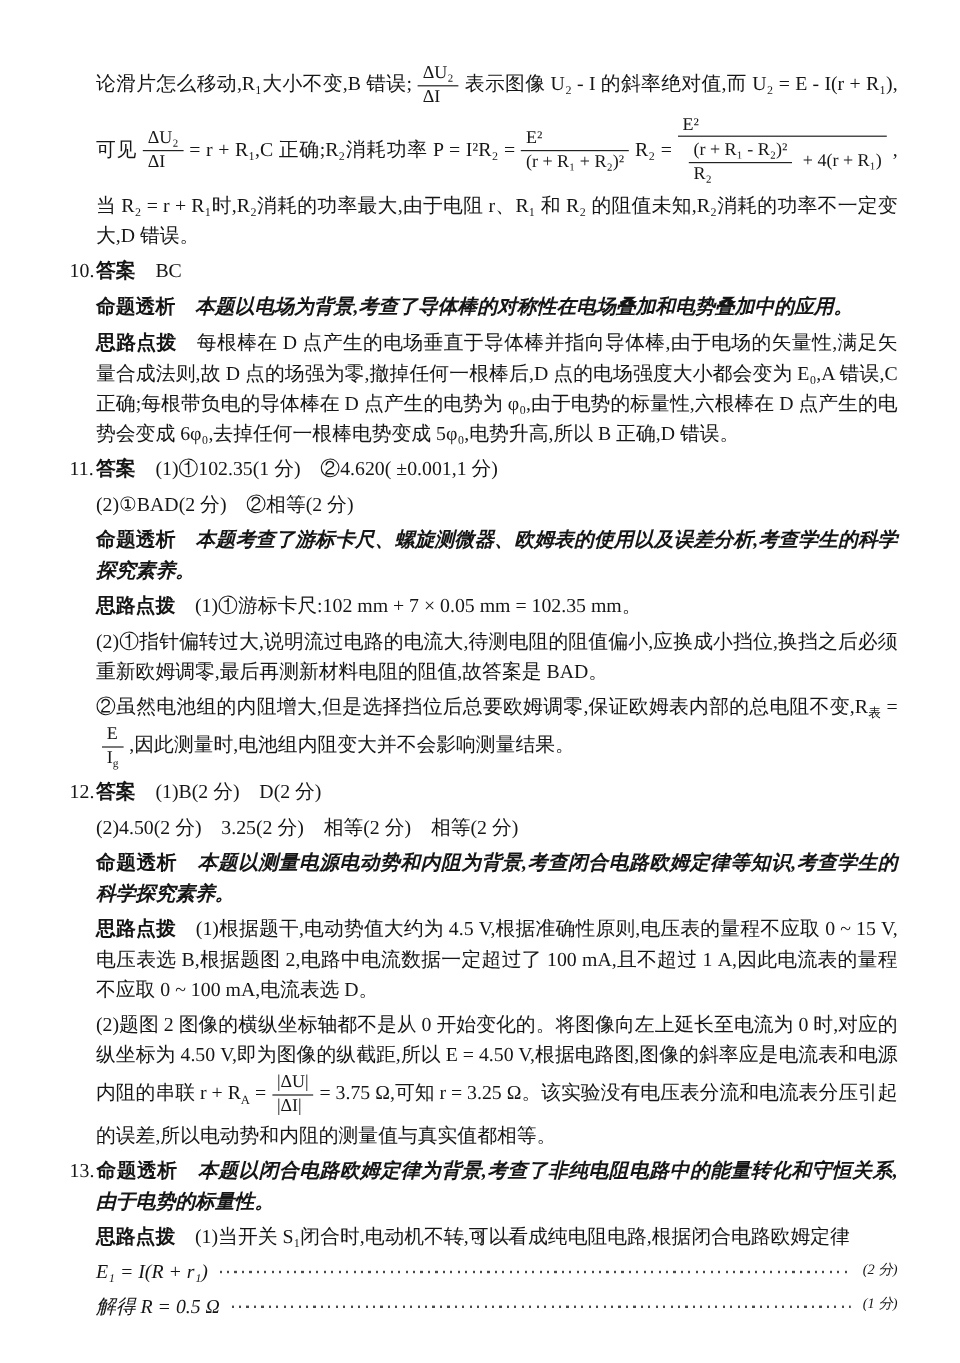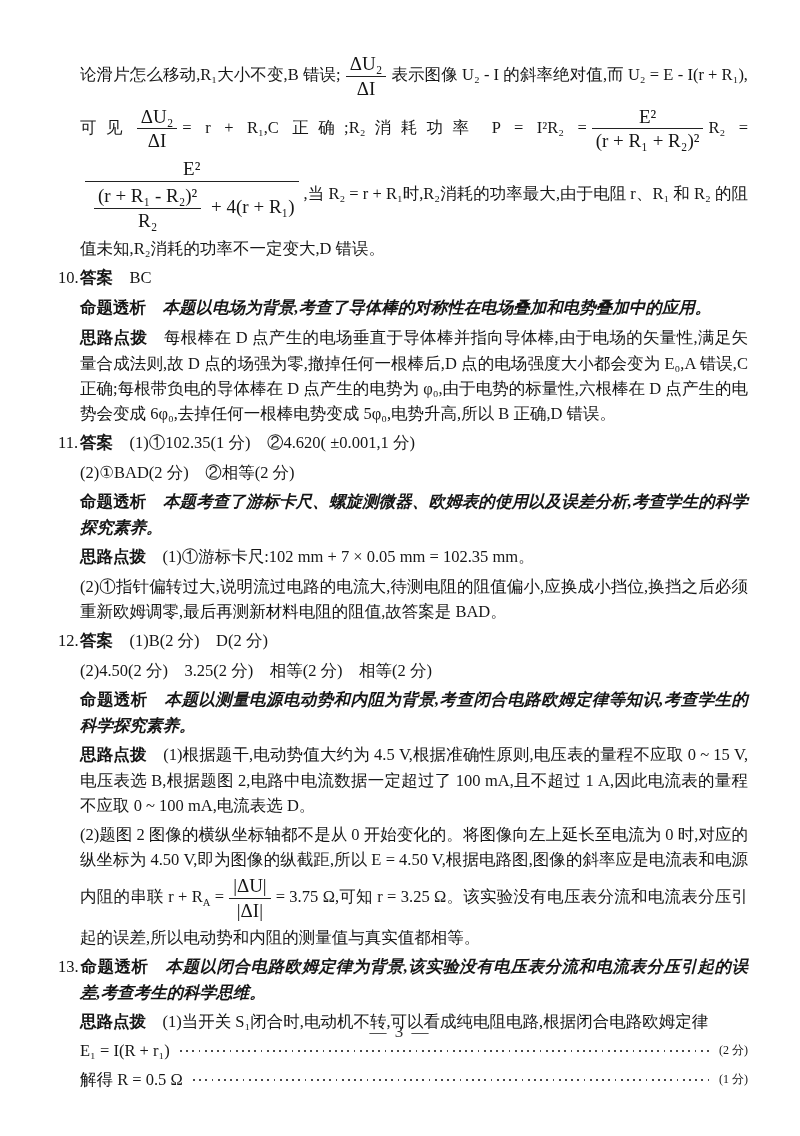--- a/index.html
+++ b/index.html
@@ -17,28 +17,28 @@
     margin:0 0 4px 0; word-break:break-all;
   }
   .para.hang { text-indent:-22px; }
   .itemnum { display:inline-block; width:22px; text-indent:0; }
   .lbl {
     font-weight:700;
     font-family:Liberation Mono, monospace;
   }
   .kai { font-style:italic;font-weight:bold; }
   .frac {
-    display:inline-block; vertical-align:middle; text-align:center;
-    font-size:19px; line-height:1.25; margin:2px 5px; text-indent:0;
+    display:inline-block; vertical-align:middle; text-align:left;
+    font-size:15px; line-height:1.25; margin:2px 5px; text-indent:0;
   }
   .fr-n { display:block; border-bottom:1.3px solid #222; padding:0 4px; }
   .fr-d { display:block; padding:0 4px; }
   .fr-d .frac, .fr-n .frac { vertical-align:middle; }
   sub.subv { font-size:64%; line-height:0; vertical-align:-0.35em; }
-  .score-line { display:flex; align-items:center; margin:6px 0 8px 0; }
+  .score-line { display:flex; margin:6px 0 8px 0;font-style:italic; }
   .score-line .formula { white-space:nowrap; font-size:16.5px; }
   .leader {
     flex:1; height:2px; margin:0 10px; align-self:center;
     background:repeating-linear-gradient(90deg,#4a4a4a 0,#4a4a4a 1.8px,transparent 1.8px,transparent 6.2px);
   }
   .score-label { white-space:nowrap; font-size:12px; }
   .footer {
     position:absolute; top:1022px; left:0; width:100%;
     text-align:center; font-size:17px; color:#333; letter-spacing:2px;
   }
@@ -50,26 +50,27 @@
   <div class="content" id="doc-content">
       <div class="para"><span>论滑片怎么移动,R₁大小不变,B 错误;</span><span class="frac"><span class="fr-n"><span>ΔU₂</span></span><span class="fr-d"><span>ΔI</span></span></span><span>表示图像 U₂ - I 的斜率绝对值,而 U₂ = E - I(r + R₁),可见</span><span class="frac"><span class="fr-n"><span>ΔU₂</span></span><span class="fr-d"><span>ΔI</span></span></span><span>= r + R₁,C 正确;R₂消耗功率 P = I²R₂ =</span><span class="frac"><span class="fr-n"><span>E²</span></span><span class="fr-d"><span>(r + R₁ + R₂)²</span></span></span><span>R₂ =</span><span class="frac"><span class="fr-n"><span>E²</span></span><span class="fr-d"><span class="frac"><span class="fr-n"><span>(r + R₁ - R₂)²</span></span><span class="fr-d"><span>R₂</span></span></span><span> + 4(r + R₁)</span></span></span><span>,当 R₂ = r + R₁时,R₂消耗的功率最大,由于电阻 r、R₁ 和 R₂ 的阻值未知,R₂消耗的功率不一定变大,D 错误。</span></div>
       <div class="para hang"><span class="itemnum">10.</span><span class="lbl">答案</span><span>　BC</span></div>
       <div class="para"><span class="lbl">命题透析</span><span class="kai">　本题以电场为背景,考查了导体棒的对称性在电场叠加和电势叠加中的应用。</span></div>
       <div class="para"><span class="lbl">思路点拨</span><span>　每根棒在 D 点产生的电场垂直于导体棒并指向导体棒,由于电场的矢量性,满足矢量合成法则,故 D 点的场强为零,撤掉任何一根棒后,D 点的电场强度大小都会变为 E₀,A 错误,C 正确;每根带负电的导体棒在 D 点产生的电势为 φ₀,由于电势的标量性,六根棒在 D 点产生的电势会变成 6φ₀,去掉任何一根棒电势变成 5φ₀,电势升高,所以 B 正确,D 错误。</span></div>
       <div class="para hang"><span class="itemnum">11.</span><span class="lbl">答案</span><span>　(1)①102.35(1 分)　②4.620( ±0.001,1 分)</span></div>
       <div class="para"><span>(2)①BAD(2 分)　②相等(2 分)</span></div>
       <div class="para"><span class="lbl">命题透析</span><span class="kai">　本题考查了游标卡尺、螺旋测微器、欧姆表的使用以及误差分析,考查学生的科学探究素养。</span></div>
       <div class="para"><span class="lbl">思路点拨</span><span>　(1)①游标卡尺:102 mm + 7 × 0.05 mm = 102.35 mm。</span></div>
       <div class="para"><span>(2)①指针偏转过大,说明流过电路的电流大,待测电阻的阻值偏小,应换成小挡位,换挡之后必须重新欧姆调零,最后再测新材料电阻的阻值,故答案是 BAD。</span></div>
+      <div class="para"><span>②虽然电池组的内阻增大,但是选择挡位后总要欧姆调零,保证欧姆表内部的总电阻不变,</span><span><span>R</span><sub class="subv">表</sub></span><span> =</span><span class="frac"><span class="fr-n"><span>E</span></span><span class="fr-d"><span><span>I</span><sub class="subv">g</sub></span></span></span><span>,因此测量时,电池组内阻变大并不会影响测量结果。</span></div>
       <div class="para hang"><span class="itemnum">12.</span><span class="lbl">答案</span><span>　(1)B(2 分)　D(2 分)</span></div>
       <div class="para"><span>(2)4.50(2 分)　3.25(2 分)　相等(2 分)　相等(2 分)</span></div>
       <div class="para"><span class="lbl">命题透析</span><span class="kai">　本题以测量电源电动势和内阻为背景,考查闭合电路欧姆定律等知识,考查学生的科学探究素养。</span></div>
       <div class="para"><span class="lbl">思路点拨</span><span>　(1)根据题干,电动势值大约为 4.5 V,根据准确性原则,电压表的量程不应取 0 ~ 15 V,电压表选 B,根据题图 2,电路中电流数据一定超过了 100 mA,且不超过 1 A,因此电流表的量程不应取 0 ~ 100 mA,电流表选 D。</span></div>
       <div class="para"><span>(2)题图 2 图像的横纵坐标轴都不是从 0 开始变化的。将图像向左上延长至电流为 0 时,对应的纵坐标为 4.50 V,即为图像的纵截距,所以 E = 4.50 V,根据电路图,图像的斜率应是电流表和电源内阻的串联 r + </span><span><span>R</span><sub class="subv">A</sub></span><span> =</span><span class="frac"><span class="fr-n"><span>|ΔU|</span></span><span class="fr-d"><span>|ΔI|</span></span></span><span>= 3.75 Ω,可知 r = 3.25 Ω。该实验没有电压表分流和电流表分压引起的误差,所以电动势和内阻的测量值与真实值都相等。</span></div>
-      <div class="para hang"><span class="itemnum">13.</span><span class="lbl">命题透析</span><span class="kai">　本题以闭合电路欧姆定律为背景,该实验没有电压表分流和电流表分压引起的误差,考查考生的科学思维。</span></div>
+      <div class="para hang"><span class="itemnum">13.</span><span class="lbl">命题透析</span><span class="kai">　本题以闭合电路欧姆定律为背景,考查了非纯电阻电路中的能量转化和守恒关系,由于电势的标量性。</span></div>
       <div class="para"><span class="lbl">思路点拨</span><span>　(1)当开关 S₁闭合时,电动机不转,可以看成纯电阻电路,根据闭合电路欧姆定律</span></div>
       <div class="score-line">
         <span class="formula"><span>E₁ = I(R + r₁)</span></span>
         <span class="leader"></span>
         <span class="score-label">(2 分)</span>
       </div>
       <div class="score-line">
         <span class="formula"><span>解得 R = 0.5 Ω</span></span>
         <span class="leader"></span>
         <span class="score-label">(1 分)</span>

